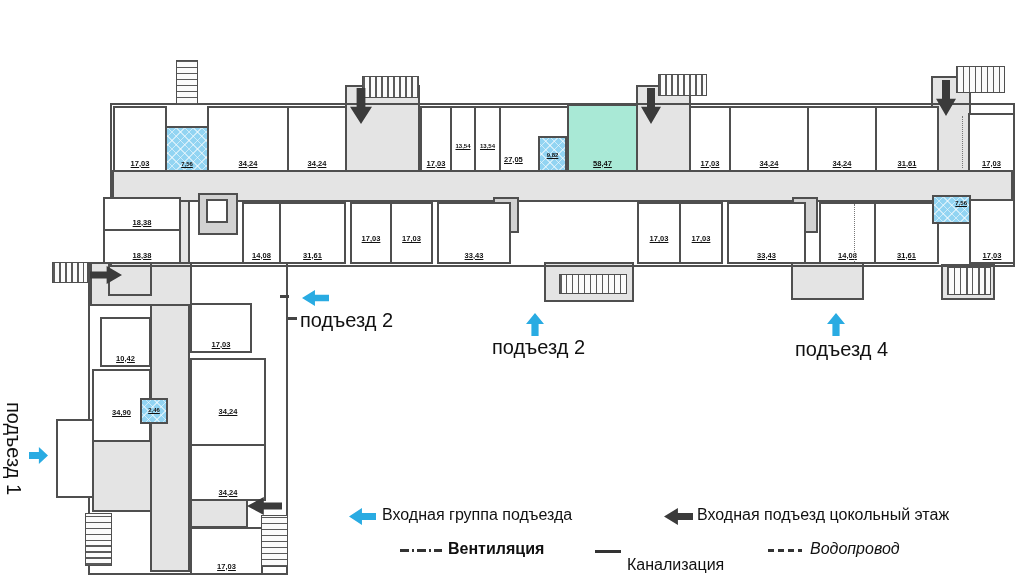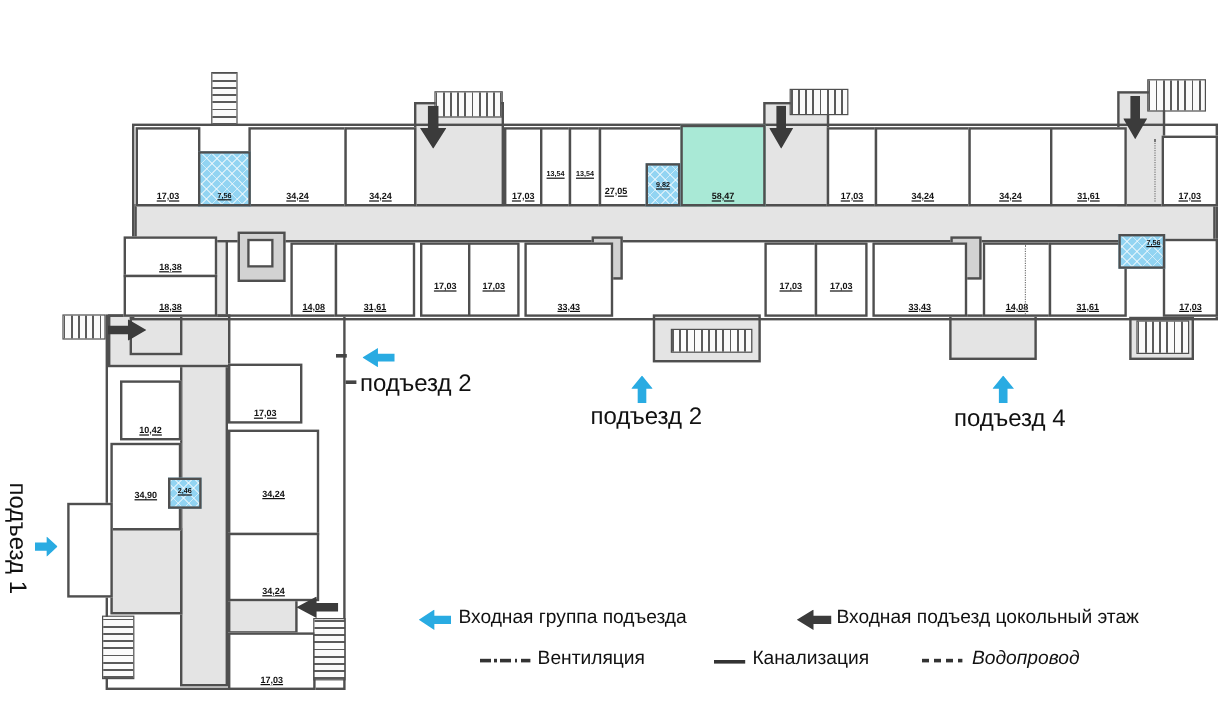--- a/index.html
+++ b/index.html
@@ -210,17 +210,17 @@
 <div class="entr" style="left:300px;top:309px;">подъезд 2</div>
 <div class="entr" style="left:492px;top:336px;">подъезд 2</div>
 <div class="entr" style="left:795px;top:338px;">подъезд 4</div>
 
 <div class="abs arrow cyan arr-left" style="left:349px;top:508px;width:27px;height:17px;"></div>
 <div class="legend-text" style="left:382px;top:506px;">Входная группа подъезда</div>
 <div class="abs arrow dark arr-left" style="left:664px;top:508px;width:29px;height:17px;"></div>
 <div class="legend-text" style="left:697px;top:506px;">Входная подъезд цокольный этаж</div>
 
 <div class="line line-dashdot" style="left:400px;top:549px;width:42px;"></div>
-<div class="legend-text" style="left:448px;top:540px;">Вентиляция</div>
+<div class="legend-text" style="left:448px;top:540px;font-weight:bold;">Вентиляция</div>
 <div class="line line-solid" style="left:595px;top:550px;width:26px;"></div>
-<div class="legend-text" style="left:627px;top:540px;">Канализация</div>
+<div class="legend-text" style="left:627px;top:556px;">Канализация</div>
 <div class="line line-dash" style="left:768px;top:549px;width:34px;"></div>
 <div class="legend-text" style="left:810px;top:540px;font-style:italic;">Водопровод</div>
 
 </body></html>

